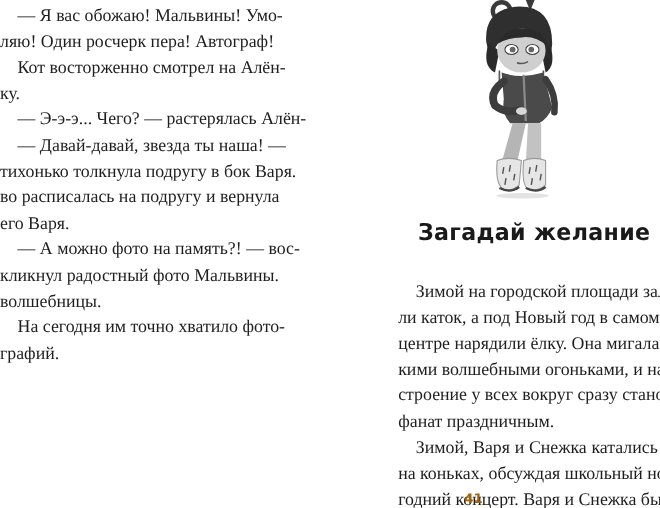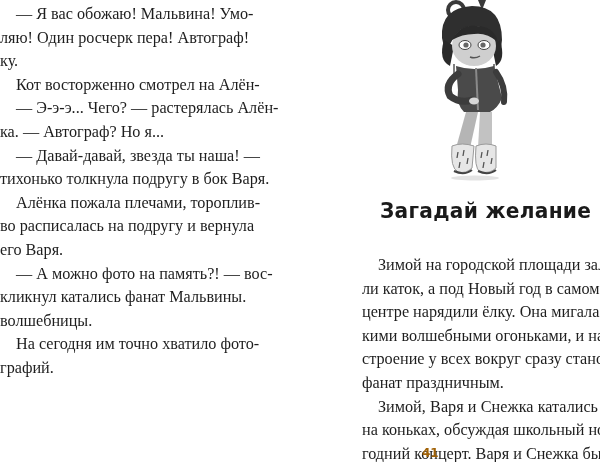--- a/index.html
+++ b/index.html
@@ -86,33 +86,31 @@
       top: 0;
       width: 110px;
       height: 182px;
     }
   </style>
 </head>
 <body>
 
 <div class="page page-left">
   <div class="text-block left-text">
-    <span class="line indent">— Я вас обожаю! Мальвина! Умо-</span>
+    <span class="line indent">— Я вас обожаю! Мальвины! Умо-</span>
     <span class="line last">ляю! Один росчерк пера! Автограф!</span>
+    <span class="line indent">Кот восторженно смотрел на Алён-</span>
     <span class="line last">ку.</span>
-    <span class="line indent">Кот восторженно смотрел на Алён-</span>
     <span class="line indent">— Э-э-э... Чего? — растерялась Алён-</span>
-    <span class="line last">ка. — Автограф? Но я...</span>
     <span class="line indent">— Давай-давай, звезда ты наша! —</span>
     <span class="line last">тихонько толкнула подругу в бок Варя.</span>
-    <span class="line indent">Алёнка пожала плечами, тороплив-</span>
     <span class="line">во расписалась на подругу и вернула</span>
     <span class="line last">его Варя.</span>
     <span class="line indent">— А можно фото на память?! — вос-</span>
-    <span class="line last">кликнул катались фанат Мальвины.</span>
+    <span class="line last">кликнул радостный фото Мальвины.</span>
     <span class="line last">волшебницы.</span>
     <span class="line indent">На сегодня им точно хватило фото-</span>
     <span class="line last">графий.</span>
   </div>
 </div>
 
 <div class="page page-right">
   <div class="illustration">
     <svg width="110" height="182" viewBox="0 0 110 182" xmlns="http://www.w3.org/2000/svg">
 

